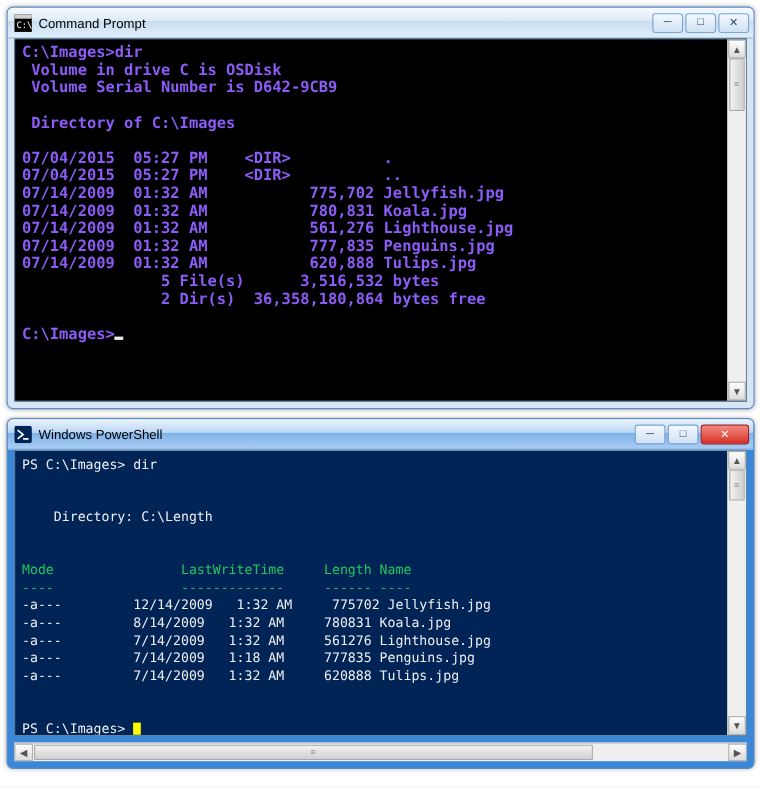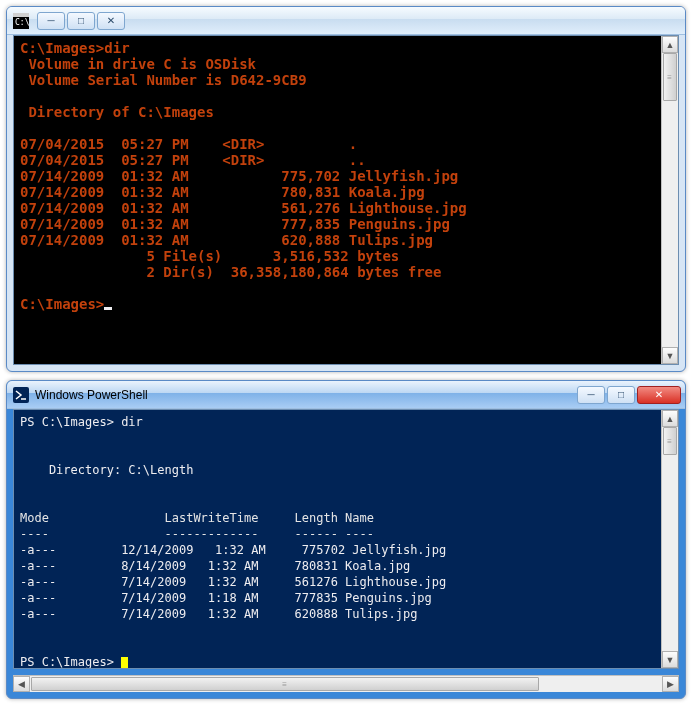--- a/index.html
+++ b/index.html
@@ -69,21 +69,21 @@
     padding: 4px 6px;
     font-family: "Lucida Console", "Consolas", monospace;
     font-size: 13px;
     line-height: 16px;
     color: #c0c0c0;
     white-space: pre;
     overflow: hidden;
   }
   .win-cmd .console {
     height: 328px;
-    color: #c2410c;
+    color: #8b5cf6;
     background: #000;
     font-family: "Terminal", "Lucida Console", monospace;
     font-size: 14px;
     font-weight: bold;
     letter-spacing: 0px;
   }
   .win-ps .console {
     height: 258px;
     color: #eeedf0;
     background: #012456;
@@ -132,34 +132,35 @@
     background: linear-gradient(to bottom,#f2f2f2,#d0d0d0);
     border:1px solid #a8a8a8;
     border-radius:1px;
   }
   .scrollbar-h .grip, .scrollbar-v .grip {
     position:absolute; top:50%; left:50%; transform:translate(-50%,-50%);
     font-size:8px; color:#999; letter-spacing:1px;
   }
   .cursor { display:inline-block; width:8px; height:3px; background:#eeedf0; vertical-align:baseline; margin-bottom:-1px;}
   .ps-cursor { background:#fefe00; width:7px; height:12px; vertical-align:middle; }
-  .underscore-header { color:#e5e5e5; }
+  .underscore-header { color:#22c55e; }
 </style>
 </head>
 <body>
 
 <div class="window win-cmd">
   <div class="titlebar">
     <span class="icon">
       <svg width="16" height="16" viewBox="0 0 16 16">
         <rect x="0" y="0" width="16" height="16" fill="#000"></rect>
         <rect x="0" y="0" width="16" height="4" fill="#d0d0d0"></rect>
         <text x="2" y="12" font-size="8" fill="#fff" font-family="monospace">C:\</text>
       </svg>
     </span>
+    <span class="title">Command Prompt</span>
     <div class="win-btns">
       <div class="win-btn">─</div>
       <div class="win-btn">□</div>
       <div class="win-btn">✕</div>
     </div>
   </div>
   <div class="client-area">
     <div class="console"><span>C:\Images&gt;dir</span>
 <span> Volume in drive C is OSDisk</span>
 <span> Volume Serial Number is D642-9CB9</span>

